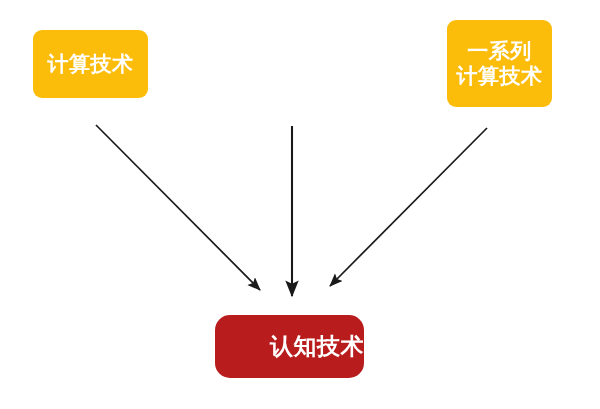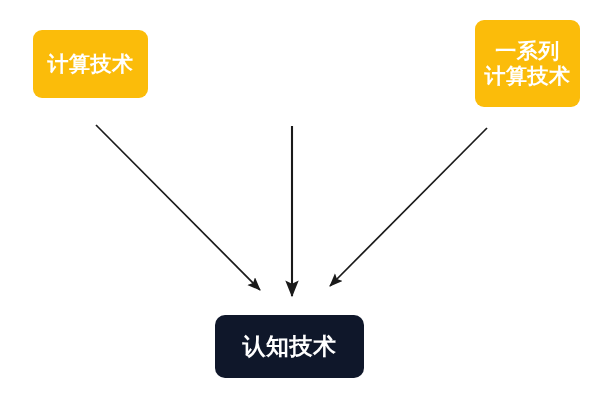--- a/index.html
+++ b/index.html
@@ -28,32 +28,33 @@
     letter-spacing: 0.5px;
     box-sizing: border-box;
     line-height: 1.18;
   }
   .node-source {
     background: #fbbc0a;
     border-radius: 9px;
     font-size: 21px;
   }
   .node-target {
-    background: #0f172a;
-    border-radius: 10px;
+    background: #b91c1c;
+    border-radius: 15px;
     font-size: 23px;
+    justify-content: flex-end;
   }
   #n-cognitive-science {
     left: 33px;  top: 30px;  width: 115px; height: 68px;
   }
   #n-data-science {
     left: 237px; top: 31px;  width: 111px; height: 66px;
   }
   #n-computing-tech {
-    left: 475px; top: 20px;  width: 105px; height: 87px;
+    left: 447px; top: 20px;  width: 105px; height: 87px;
   }
   #n-cognitive-tech {
     left: 215px; top: 315px; width: 149px; height: 63px;
   }
   .node-label {
     display: block;
     white-space: pre-line;
   }
   #edges {
     position: absolute;

